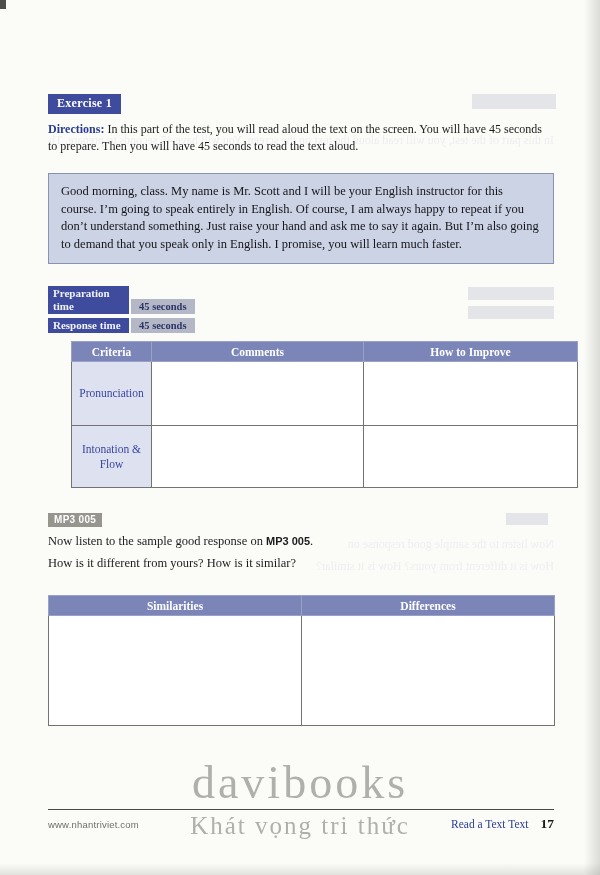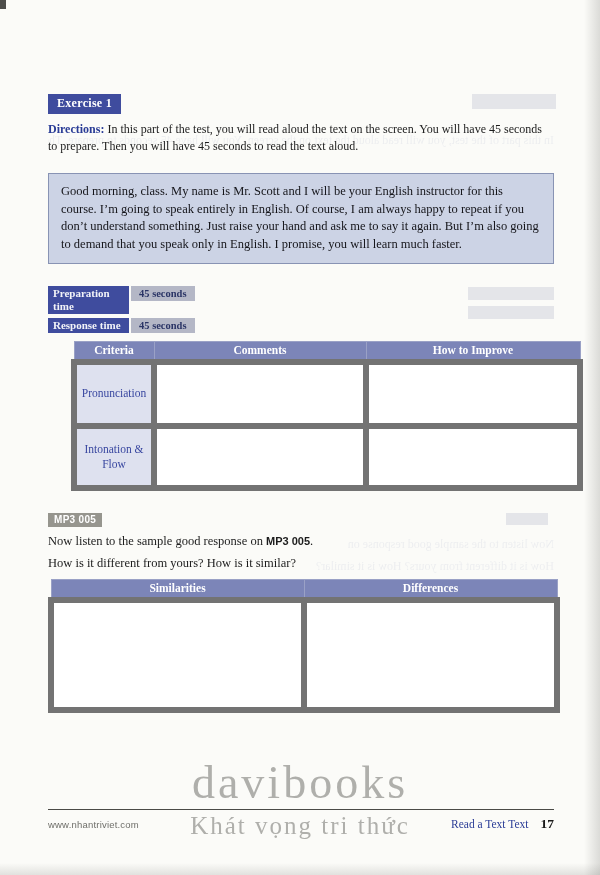--- a/index.html
+++ b/index.html
@@ -27,33 +27,33 @@
     font-size:12px; line-height:17px; }
   .directions .dir-label { color:#2a3c96; font-weight:bold; }
 
   
   .passage-box { position:absolute; left:48px; top:173px; width:506px;
     background:#ccd3e5; border:1px solid #8893b4;
     padding:9px 12px 10px; font-size:12.5px; line-height:17.5px; color:#15151a; }
 
   
   .timers { position:absolute; left:48px; top:286px; }
-  .timer-row { display:flex; gap:2px; margin-bottom:4px; align-items:flex-start; }
+  .timer-row { display:flex; gap:2px; margin-bottom:4px; align-items:flex-end; }
   .timer-label { background:#3f4c9e; color:#f2f3f8; font-weight:bold;
     font-size:11px; line-height:13px; padding:1px 5px; width:81px; }
   .timer-value { background:#b4b7c6; color:#2b3566; font-weight:bold;
     font-size:10.5px; line-height:13px; padding:1px 8px; }
 
   
   table { border-collapse:collapse; table-layout:fixed; }
   .ctable { position:absolute; left:48px; top:341px; width:506px;margin-left:23px; }
-  .cmp-table { position:absolute; left:48px; top:579px; width:506px;padding-left:16px; }
+  .cmp-table { position:absolute; left:48px; top:595px; width:506px;padding-left:16px; }
   th { background:#7c85b8; color:#ffffff; font-weight:bold; font-size:11.5px;
     height:20px; border:1px solid #9aa1c6; text-align:center; }
-  td { border:6px solid #737373; background:#ffffff; vertical-align:middle; }
+  td { border:1px solid #737373; background:#ffffff; vertical-align:middle; }
   .crit-cell { background:#dee1ef; color:#3947a0; text-align:center;
     font-size:11.5px; line-height:15px; padding:4px; }
   .ctable td.row1 { height:64px; }
   .ctable td.row2 { height:62px; }
   .cmp-table td { height:110px; }
 
   
   .mp3-badge { position:absolute; left:48px; top:513px;
     background:#96958e; color:#ffffff; font-family:"Liberation Sans", sans-serif;
     font-weight:bold; font-size:10px; padding:1px 6px 2px; letter-spacing:.3px; }

